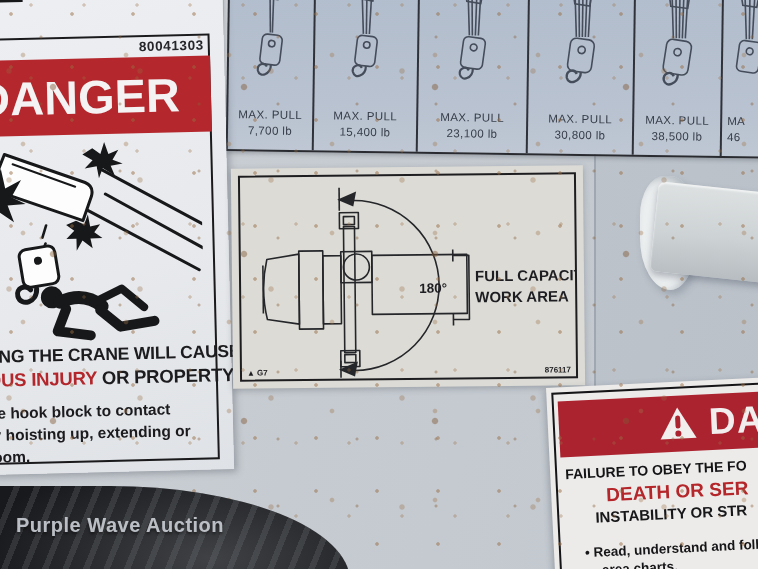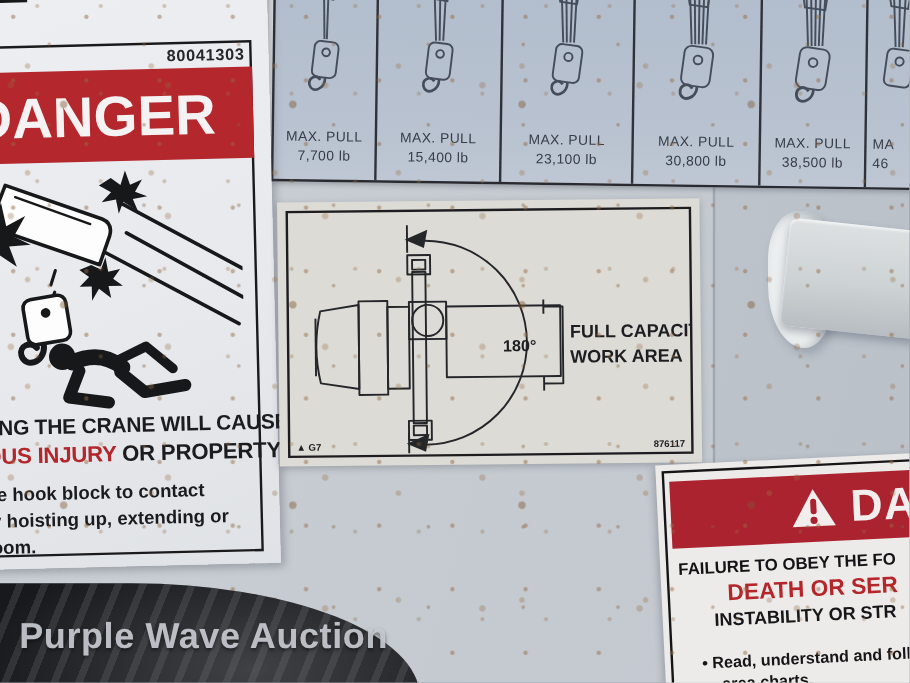--- a/index.html
+++ b/index.html
@@ -38,21 +38,21 @@
   .blob{position:absolute;left:640px;top:176px;width:58px;height:114px;z-index:1;
         background:#eceff0;border-radius:46% 54% 52% 58% / 38% 44% 56% 50%;
         box-shadow:inset -5px 3px 9px rgba(148,158,168,.65), 3px 5px 7px rgba(90,100,115,.3);}
 
   .fender{position:absolute;left:-150px;top:486px;width:500px;height:240px;
           background:#18191c;border-top-right-radius:240px 95px;z-index:5;overflow:hidden;}
   .fender .streaks{position:absolute;inset:0;
           background:repeating-linear-gradient(112deg, rgba(125,130,136,.22) 0 6px, rgba(0,0,0,0) 6px 19px),
                      radial-gradient(ellipse at 72% 30%, rgba(180,185,190,.25), transparent 45%);}
 
-  .watermark{position:absolute;left:16px;top:514px;z-index:6;font-size:30px;font-weight:800;
+  .watermark{position:absolute;left:16px;top:514px;z-index:6;font-size:20px;font-weight:800;
              color:rgba(198,202,208,.92);letter-spacing:.5px;
              text-shadow:0 2px 3px rgba(0,0,0,.5), 0 0 1px rgba(255,255,255,.2);}
 
   
   .pull-decal{position:absolute;left:228px;top:-12px;width:566px;height:163px;z-index:1;
               background:linear-gradient(180deg,#b2bdcd 0%,#b8c2d0 70%,#bec7d3 100%);
               transform:rotate(0.8deg);transform-origin:left top;display:flex;
               border:2px solid #292b31;border-top:none;box-shadow:-4px 0 0 #e2e5e8, 0 2px 4px rgba(50,55,65,.3);}
   .pull-cell{flex:0 0 auto;position:relative;display:flex;flex-direction:column;
              justify-content:flex-end;align-items:center;padding-bottom:11px;

